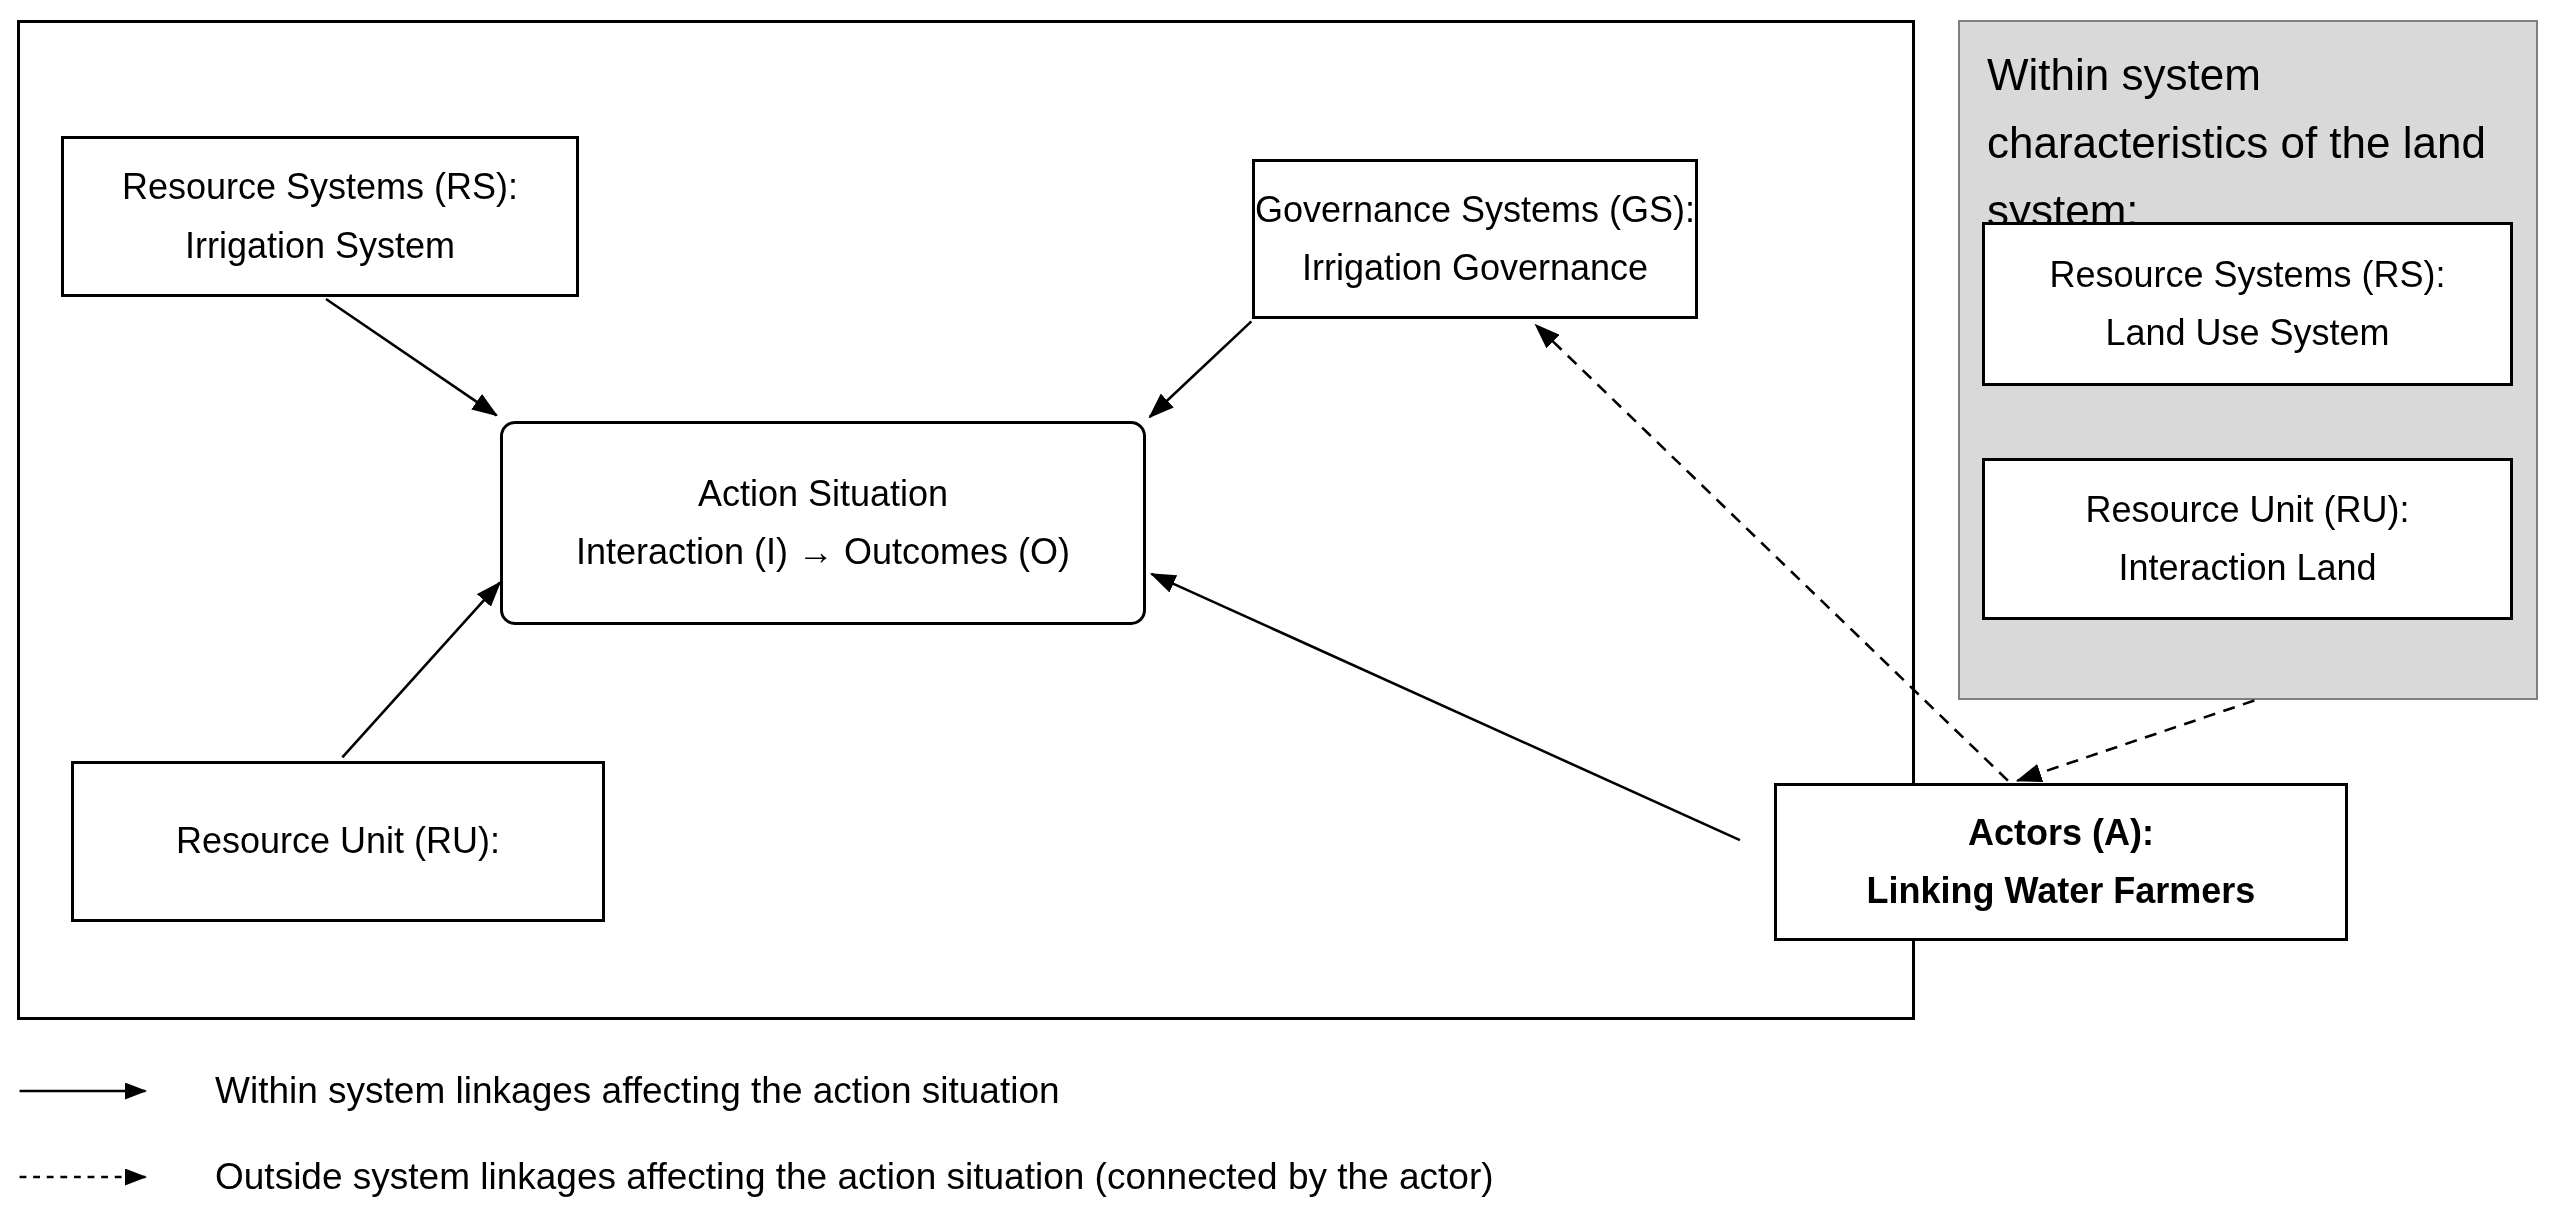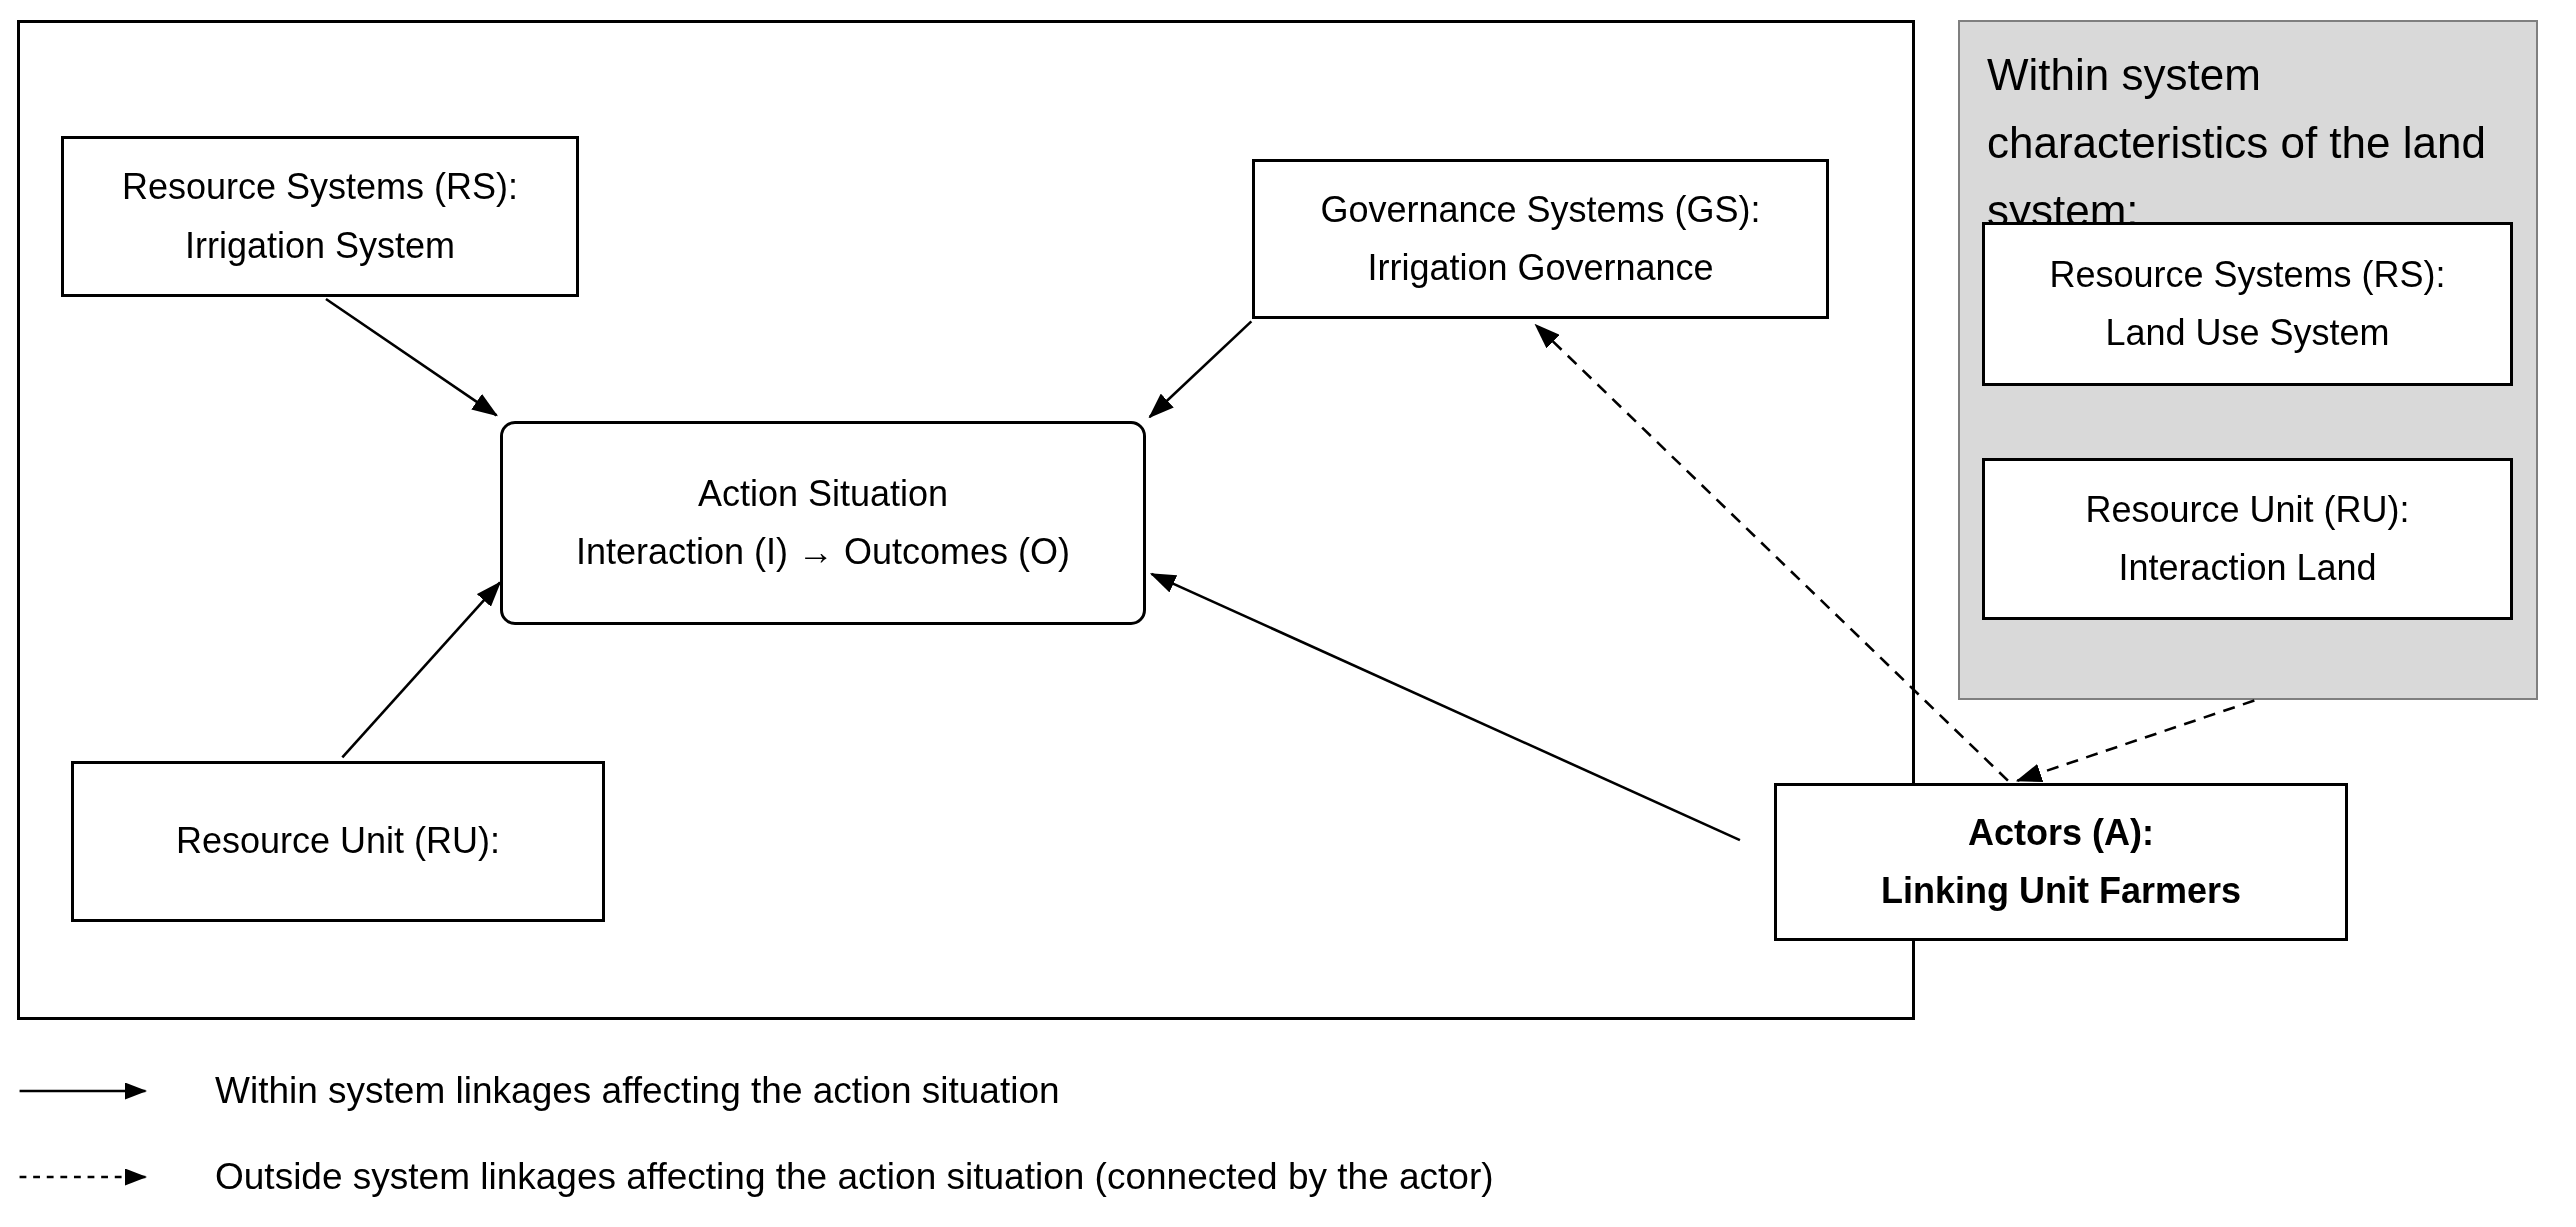--- a/index.html
+++ b/index.html
@@ -108,37 +108,37 @@
     <line x1="2019" y1="975" x2="1336" y2="666" marker-end="url(#ah)"></line>
     <line class="dashed" x1="2330" y1="906" x2="1782" y2="377" marker-end="url(#ah)"></line>
     <line class="dashed" x1="2616" y1="813" x2="2341" y2="906" marker-end="url(#ah)"></line>
   </svg>
 
   <div class="node" style="left:61px; top:136px; width:518px; height:161px;">
     <span>Resource Systems (RS):</span>
     <span>Irrigation System</span>
   </div>
 
-  <div class="node" style="left:1252px; top:159px; width:577px; height:160px;">
+  <div class="node" style="left:1252px; top:159px; width:446px; height:160px;">
     <span>Governance Systems (GS):</span>
     <span>Irrigation Governance</span>
   </div>
 
   <div class="node" style="left:500px; top:421px; width:646px; height:204px;border-radius:15px;">
     <span>Action Situation</span>
     <span>Interaction (I) → Outcomes (O)</span>
   </div>
 
   <div class="node" style="left:71px; top:761px; width:534px; height:161px;">
     <span>Resource Unit (RU):</span>
   </div>
 
   <div class="node" style="left:1774px; top:783px; width:574px; height:158px; z-index:3;font-weight:bold;">
     <span>Actors (A):</span>
-    <span>Linking Unit Farmers</span>
+    <span>Linking Water Farmers</span>
   </div>
 
   <div class="node" style="left:1982px; top:222px; width:531px; height:164px;">
     <span>Resource Systems (RS):</span>
     <span>Land Use System</span>
   </div>
 
   <div class="node" style="left:1982px; top:458px; width:531px; height:162px;">
     <span>Resource Unit (RU):</span>
     <span>Interaction Land</span>

